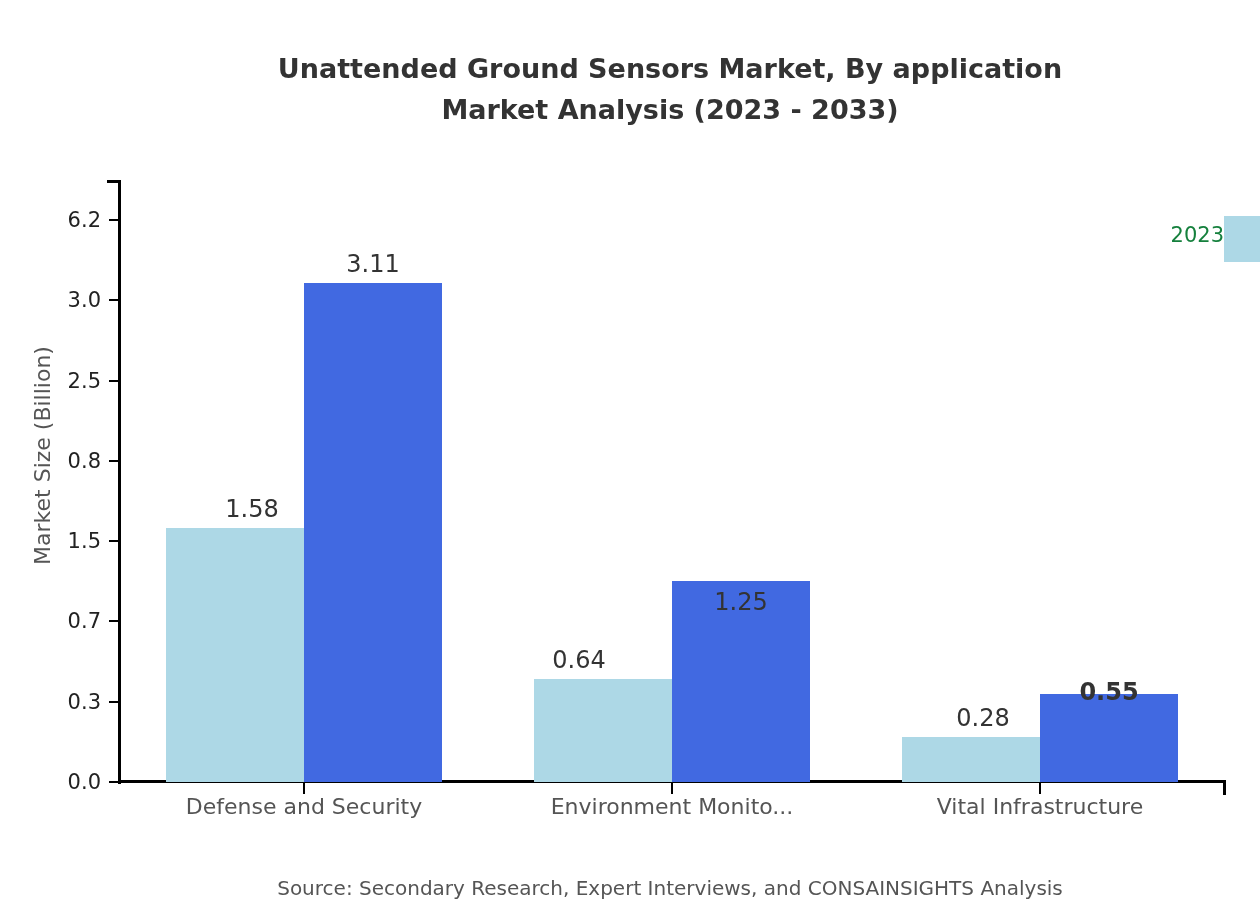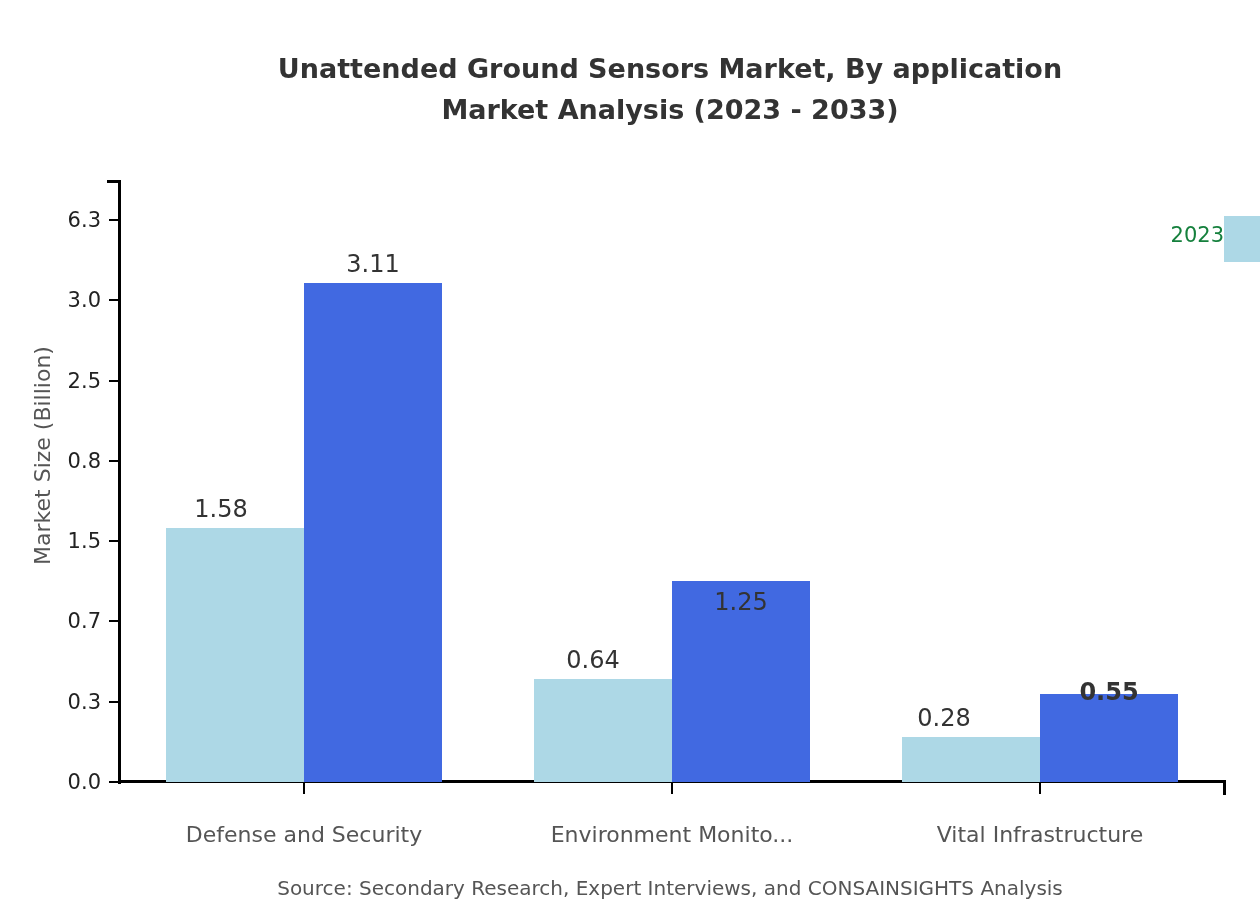--- a/index.html
+++ b/index.html
@@ -123,21 +123,20 @@
     background: #000000;
   }
   .x-tick-label {
     position: absolute;
     top: 792px;
     font-size: 22px;
     color: #555555;
     text-align: center;
     white-space: nowrap;
     line-height: 30px;
-    margin-top: 28px;
   }
 
   
   #y-axis-title {
     position: absolute;
     left: -368px;
     top: 443px;
     width: 820px;
     text-align: center;
     transform: rotate(-90deg);
@@ -247,35 +246,35 @@
       <div class="y-tick" style="top: 380.667px;">
         <div class="tick-mark"></div>
         <div class="tick-label">2.5</div>
       </div>
       <div class="y-tick" style="top: 300.4px;">
         <div class="tick-mark"></div>
         <div class="tick-label">3.0</div>
       </div>
       <div class="y-tick" style="top: 220.133px;">
         <div class="tick-mark"></div>
-        <div class="tick-label">6.3</div>
+        <div class="tick-label">6.2</div>
       </div>
     </div>
 
   <div id="plot-area">
       <div class="bar series-0" style="left: 46px; width: 138px; height: 253.643px;"></div>
-      <div class="bar-value" style="left: 32px; width: 138px; top: 316.357px;">1.58</div>
+      <div class="bar-value" style="left: 63px; width: 138px; top: 316.357px;">1.58</div>
       <div class="bar series-1" style="left: 184px; width: 138px; height: 499.259px;"></div>
       <div class="bar-value" style="left: 184px; width: 138px; top: 70.7413px;">3.11</div>
       <div class="bar series-0" style="left: 414px; width: 138px; height: 102.741px;"></div>
-      <div class="bar-value" style="left: 404px; width: 138px; top: 467.259px;">0.64</div>
+      <div class="bar-value" style="left: 390px; width: 138px; top: 467.259px;">0.64</div>
       <div class="bar series-1" style="left: 552px; width: 138px; height: 200.667px;"></div>
       <div class="bar-value" style="left: 552px; width: 138px; top: 369.333px; margin-top: 40px;">1.25</div>
       <div class="bar series-0" style="left: 782px; width: 138px; height: 44.9493px;"></div>
-      <div class="bar-value" style="left: 755px; width: 138px; top: 525.051px;">0.28</div>
+      <div class="bar-value" style="left: 794px; width: 138px; top: 525.051px;">0.28</div>
       <div class="bar series-1" style="left: 920px; width: 138px; height: 88.2933px;"></div>
       <div class="bar-value" style="left: 920px; width: 138px; top: 499px; font-weight: bold;">0.55</div>
     </div>
 
   <div id="x-ticks">
       <div class="x-tick-mark" style="left: 303px;"></div>
       <div class="x-tick-label" style="left: 104px; width: 400px;">Defense and Security</div>
       <div class="x-tick-mark" style="left: 671px;"></div>
       <div class="x-tick-label" style="left: 472px; width: 400px;">Environment Monito...</div>
       <div class="x-tick-mark" style="left: 1039px;"></div>

